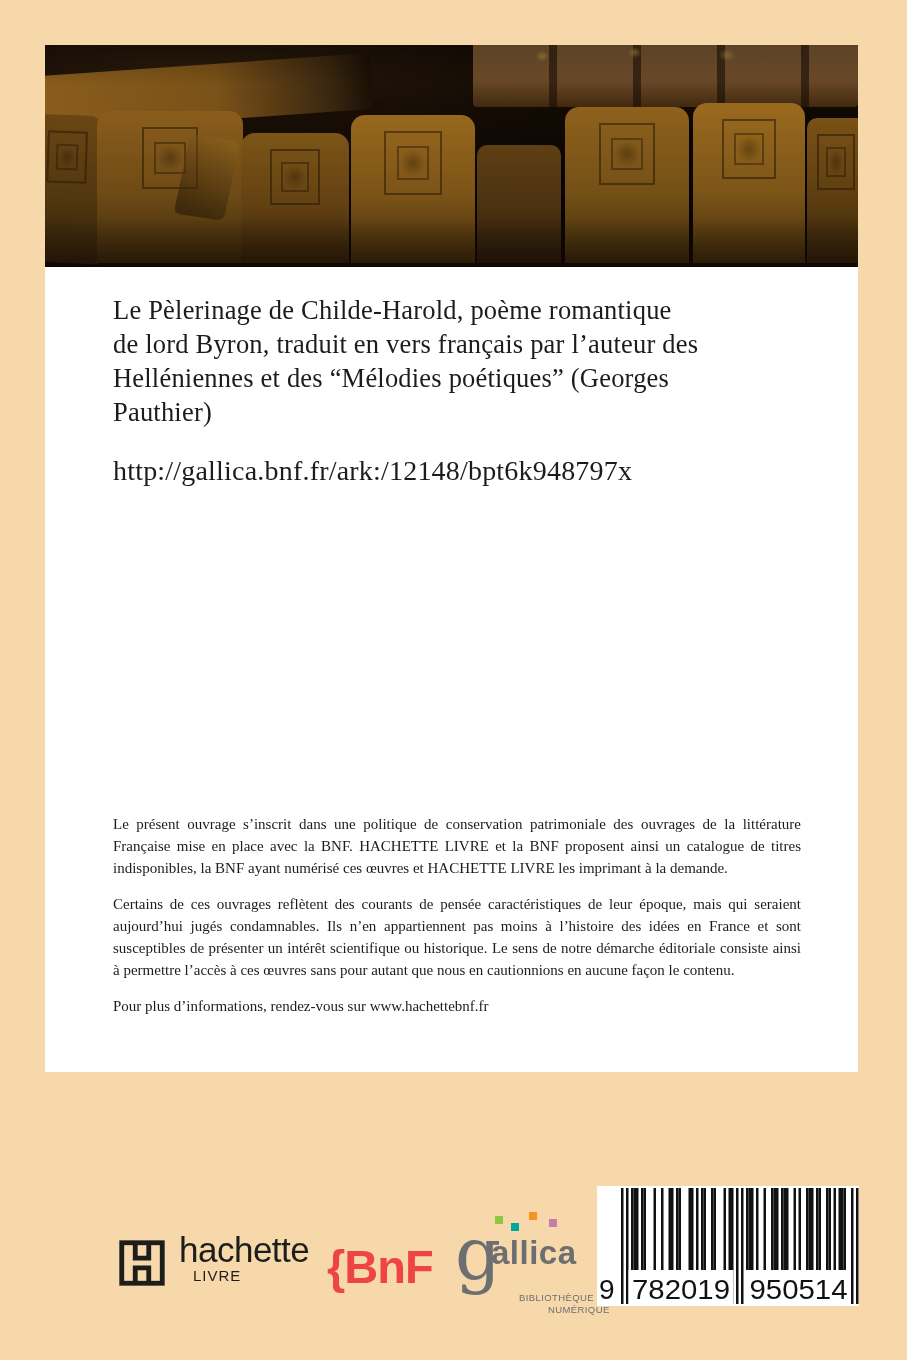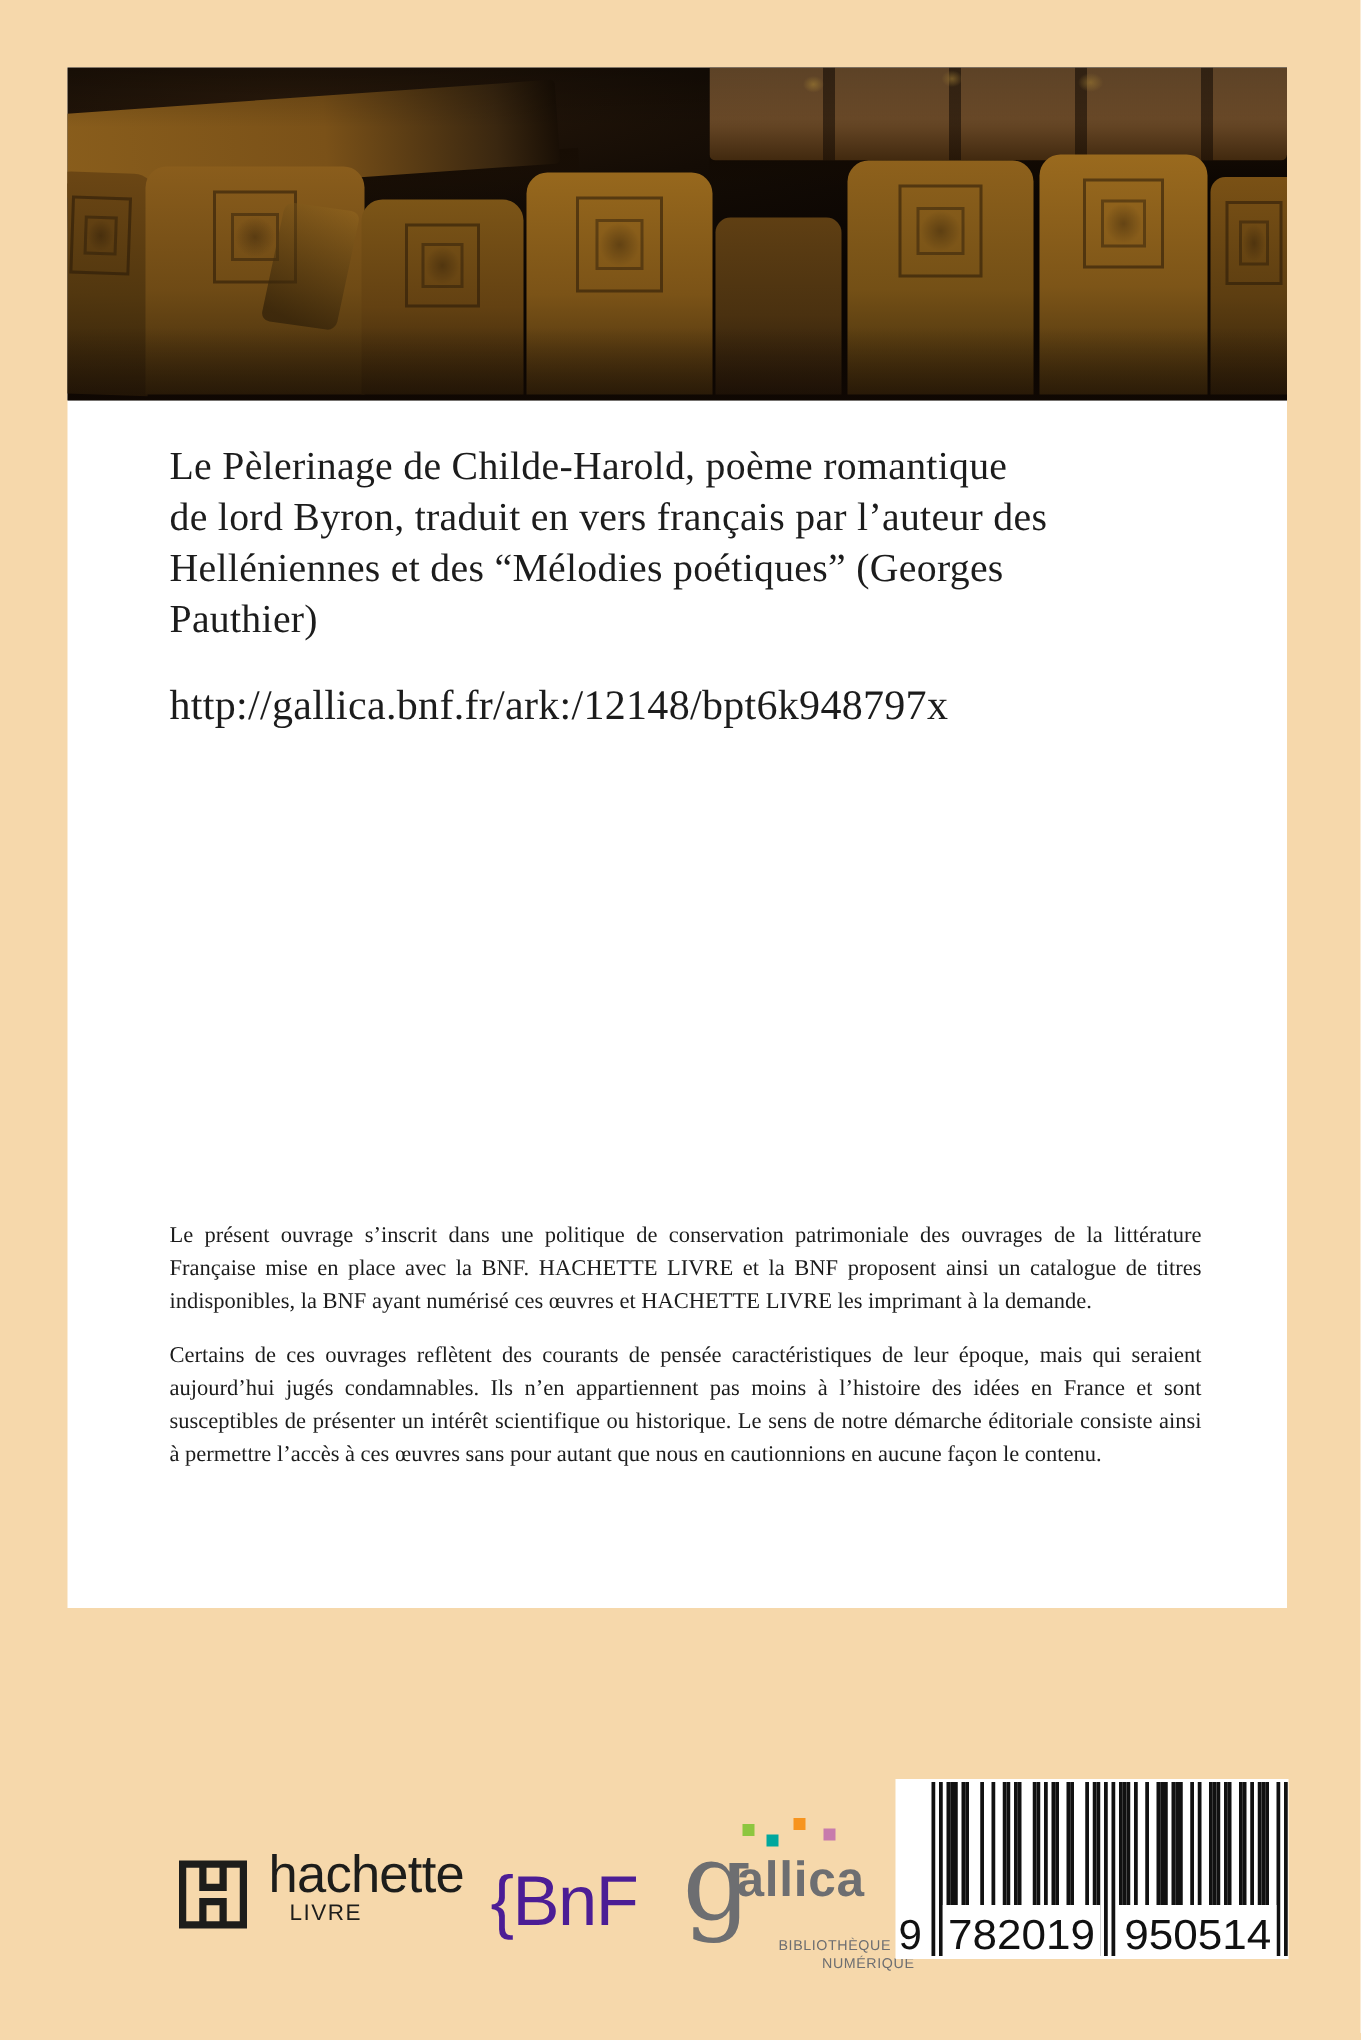--- a/index.html
+++ b/index.html
@@ -47,21 +47,21 @@
   .permalink { margin:26px 0 0 68px; font-size:28px; letter-spacing:.2px; }
   .body-text { margin:326px 0 0 68px; width:688px; }
   .body-text p { font-size:15px; line-height:22px; text-align:justify; margin-bottom:14px; }
   .body-text p.last { text-align:left; margin-bottom:0; }
 
   
   .hachette-logo { position:absolute; left:70px; top:1189px; color:#1d1d1b; }
   .hachette-icon { position:absolute; left:0; top:2px; }
   .hachette-text { position:absolute; left:64px; top:-2px; font-family:"Liberation Sans", sans-serif; font-size:35px; line-height:35px; letter-spacing:-.5px; }
   .hachette-sub { position:absolute; left:78px; top:33px; font-family:"Liberation Sans", sans-serif; font-size:15px; letter-spacing:1px; }
-  .bnf-logo { position:absolute; left:282px; top:1194px; font-family:"Liberation Sans", sans-serif; font-weight:normal; font-size:47px; color:#4c1d95; letter-spacing:-1px; }
+  .bnf-logo { position:absolute; left:282px; top:1194px; font-family:"Liberation Sans", sans-serif; font-weight:bold; font-size:47px; color:#ef4444; letter-spacing:-1px; }
   .gallica-logo { position:absolute; left:410px; top:1165px; width:160px; height:105px; color:#6d6e71; }
   .gallica-g { position:absolute; left:0; top:14px; font-family:"DejaVu Serif", serif; font-size:72px; line-height:60px; }
   .gallica-rest { position:absolute; left:36px; top:24px; font-family:"Liberation Sans", sans-serif; font-weight:bold; font-size:33px; letter-spacing:.5px; }
   .gallica-squares span { position:absolute; width:8px; height:8px; }
   .gallica-sub { position:absolute; left:64px; font-family:"Liberation Sans", sans-serif; font-size:9.5px; letter-spacing:.4px;margin-top:20px; }
   .gallica-sub.l1 { top:62px; } .gallica-sub.l2 { top:74px;padding-left:29px; }
   .barcode-wrap { position:absolute; left:552px; top:1141px; width:262px; height:120px; background:#fff; }
 </style>
 </head>
 <body style="background: rgb(246, 216, 171);">
@@ -115,20 +115,21 @@
   <div class="title">Le Pèlerinage de Childe-Harold, poème romantique
 de lord Byron, traduit en vers français par l’auteur des
 Helléniennes et des “Mélodies poétiques” (Georges
 Pauthier)</div>
 
   <div class="permalink">http://gallica.bnf.fr/ark:/12148/bpt6k948797x</div>
 
   <div class="body-text">
     <p>Le présent ouvrage s’inscrit dans une politique de conservation patrimoniale des ouvrages de la littérature Française mise en place avec la BNF. HACHETTE LIVRE et la BNF proposent ainsi un catalogue de titres indisponibles, la BNF ayant numérisé ces œuvres et HACHETTE LIVRE les imprimant à la demande.</p>
     <p>Certains de ces ouvrages reflètent des courants de pensée caractéristiques de leur époque, mais qui seraient aujourd’hui jugés condamnables. Ils n’en appartiennent pas moins à l’histoire des idées en France et sont susceptibles de présenter un intérêt scientifique ou historique. Le sens de notre démarche éditoriale consiste ainsi à permettre l’accès à ces œuvres sans pour autant que nous en cautionnions en aucune façon le contenu.</p>
+    <p class="last">Pour plus d’informations, rendez-vous sur www.hachettebnf.fr</p>
   </div>
 
   <div class="hachette-logo">
     <span class="hachette-icon">
       <svg width="54" height="54" viewBox="0 0 56 56">
         <g fill="none" stroke="#1d1d1b" stroke-width="5">
           <rect x="7" y="7" width="42" height="42"></rect>
           <path d="M21 7 V23 H35 V7 M21 49 V33 H35 V49"></path>
         </g>
       </svg>

